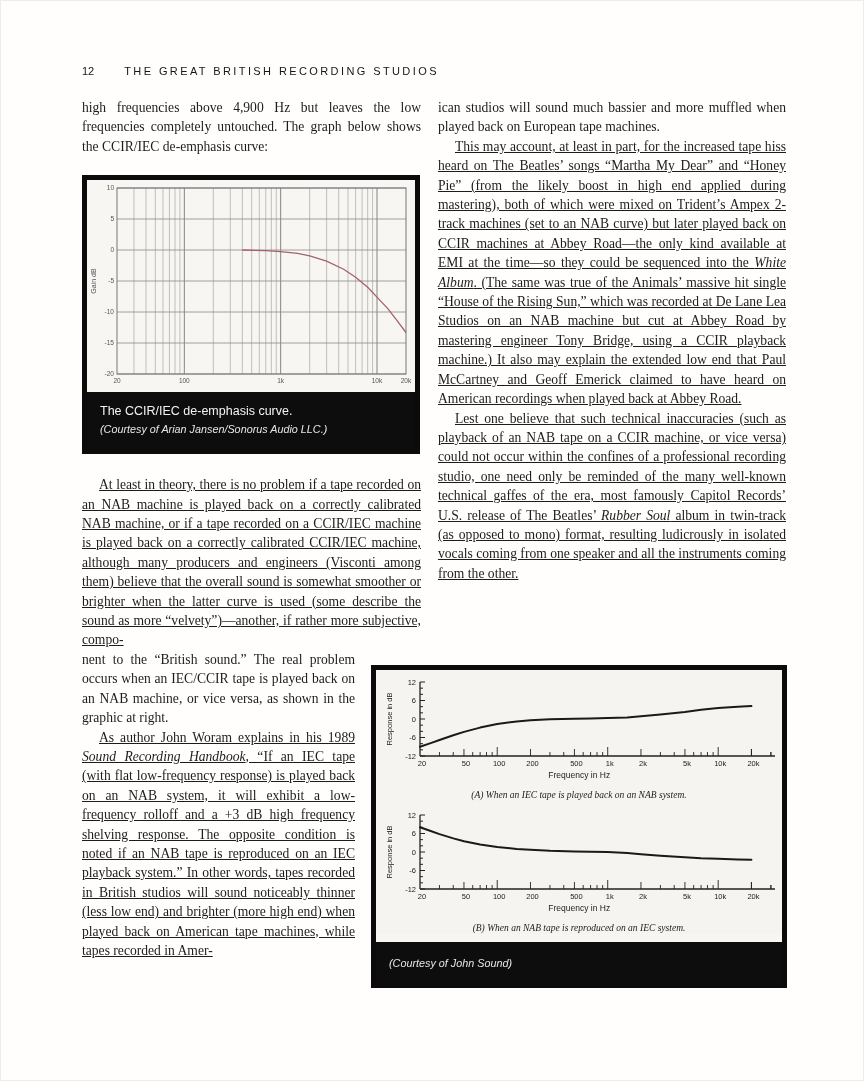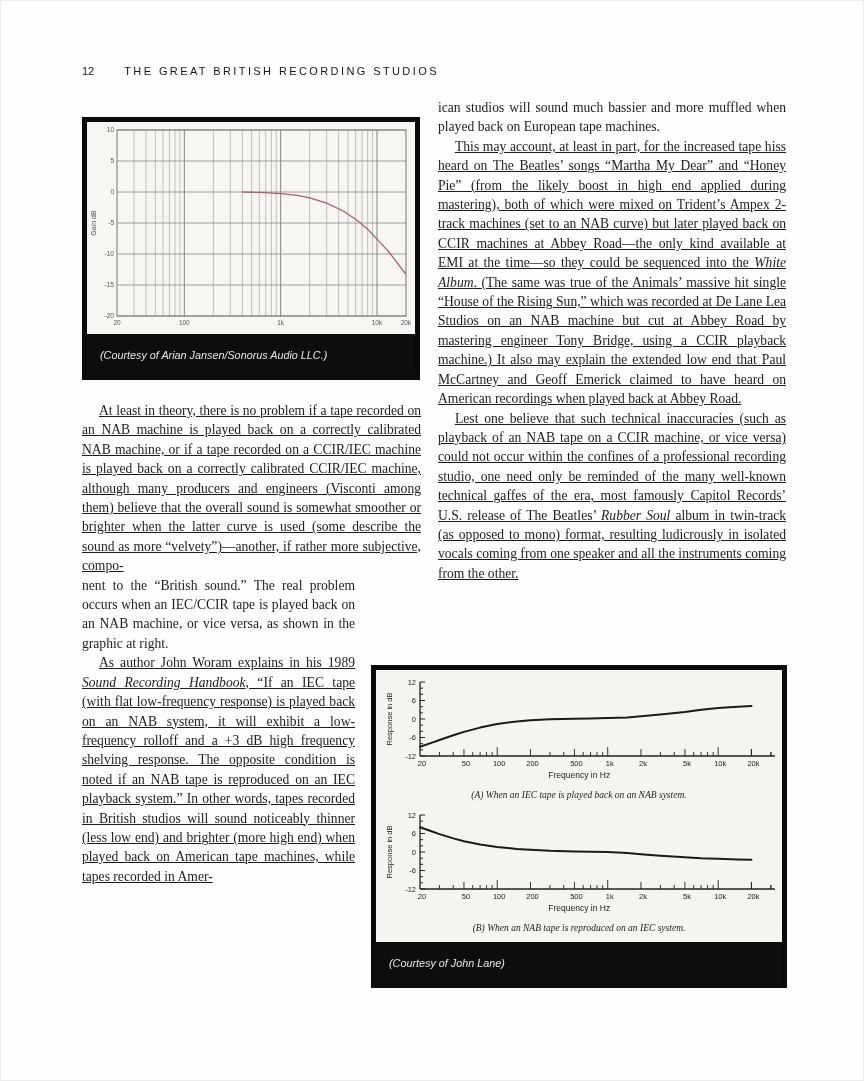--- a/index.html
+++ b/index.html
@@ -45,20 +45,21 @@
 </head>
 <body>
 
 <div class="page">
 
   <div class="header">
     <span class="pagenum">12</span><span>THE GREAT BRITISH RECORDING STUDIOS</span>
   </div>
 
   <div class="col-left">
+    <p>high frequencies above 4,900 Hz but leaves the low frequencies completely untouched. The graph below shows the CCIR/IEC de-emphasis curve:</p>
 
     <figure class="figframe fig1">
       <svg id="chart-fig1" width="328" height="212" viewBox="0 0 328 212">
           <rect x="0" y="0" width="328" height="212" fill="#f7f6f3"></rect>
           <line x1="46.96345795569728" y1="8" x2="46.96345795569728" y2="194" stroke="#9a9a9a" stroke-width="0.6"></line>
           <line x1="58.9992229156302" y1="8" x2="58.9992229156302" y2="194" stroke="#9a9a9a" stroke-width="0.6"></line>
           <line x1="68.33488750207295" y1="8" x2="68.33488750207295" y2="194" stroke="#9a9a9a" stroke-width="0.6"></line>
           <line x1="75.96268087132748" y1="8" x2="75.96268087132748" y2="194" stroke="#9a9a9a" stroke-width="0.6"></line>
           <line x1="82.4118882724099" y1="8" x2="82.4118882724099" y2="194" stroke="#9a9a9a" stroke-width="0.6"></line>
           <line x1="87.99844583126037" y1="8" x2="87.99844583126037" y2="194" stroke="#9a9a9a" stroke-width="0.6"></line>
@@ -99,20 +100,21 @@
           <rect x="30" y="8" width="289" height="186" fill="none" stroke="#777" stroke-width="1"></rect>
           <text x="30" y="203" font-size="6.5" text-anchor="middle" fill="#555" font-family="Liberation Sans, sans-serif">20</text>
           <text x="97.33411041770313" y="203" font-size="6.5" text-anchor="middle" fill="#555" font-family="Liberation Sans, sans-serif">100</text>
           <text x="193.66744375103647" y="203" font-size="6.5" text-anchor="middle" fill="#555" font-family="Liberation Sans, sans-serif">1k</text>
           <text x="290.0007770843698" y="203" font-size="6.5" text-anchor="middle" fill="#555" font-family="Liberation Sans, sans-serif">10k</text>
           <text x="319" y="203" font-size="6.5" text-anchor="middle" fill="#555" font-family="Liberation Sans, sans-serif">20k</text>
           <text x="9" y="101" font-size="7" text-anchor="middle" fill="#555" font-family="Liberation Sans, sans-serif" transform="rotate(-90 9 101)">Gain dB</text>
           <path d="M155.3 70.0L178.7 70.6L193.7 71.6L210.6 73.4L222.7 75.9L239.6 81.2L256.6 89.2L268.6 97.3L280.7 107.2L290.0 117.1L301.0 128.9L309.7 140.1L319.0 152.5" fill="none" stroke="#a8606a" stroke-width="1.3"></path>
         </svg>
       <figcaption class="figbar">
+        <div class="cap">The CCIR/IEC de-emphasis curve.</div>
         <div class="credit">(Courtesy of Arian Jansen/Sonorus Audio LLC.)</div>
       </figcaption>
     </figure>
 
     <p class="indent sp-top">At least in theory, there is no problem if a tape recorded on an NAB machine is played back on a correctly calibrated NAB machine, or if a tape recorded on a CCIR/IEC machine is played back on a correctly calibrated CCIR/IEC machine, although many producers and engineers (Visconti among them) believe that the overall sound is somewhat smoother or brighter when the latter curve is used (some describe the sound as more “velvety”)—another, if rather more subjective, compo-</p>
     <p class="narrow">nent to the “British sound.” The real problem occurs when an IEC/CCIR tape is played back on an NAB machine, or vice versa, as shown in the graphic at right.</p>
     <p class="narrow indent"><span>As author John Woram explains in his 1989 </span><span class="it">Sound Recording Handbook</span><span>, “If an IEC tape (with flat low-frequency response) is played back on an NAB system, it will exhibit a low-frequency rolloff and a +3 dB high frequency shelving response. The opposite condition is noted if an NAB tape is reproduced on an IEC playback system.” In other words, tapes recorded in British studios will sound noticeably thinner (less low end) and brighter (more high end) when played back on American tape machines, while tapes recorded in Amer-</span></p>
   </div>
 
   <div class="col-right">
@@ -252,17 +254,17 @@
           <text x="306.9310162119036" y="90" font-size="7.5" text-anchor="middle" fill="#222" font-family="Liberation Sans, sans-serif">5k</text>
           <text x="340.1896391854157" y="90" font-size="7.5" text-anchor="middle" fill="#222" font-family="Liberation Sans, sans-serif">10k</text>
           <text x="373.4482621589278" y="90" font-size="7.5" text-anchor="middle" fill="#222" font-family="Liberation Sans, sans-serif">20k</text>
           <text x="199.3" y="102" font-size="8.5" text-anchor="middle" fill="#222" font-family="Liberation Sans, sans-serif">Frequency in Hz</text>
           <text x="12" y="43" font-size="7.5" text-anchor="middle" fill="#222" font-family="Liberation Sans, sans-serif" transform="rotate(-90 12 43)">Response in dB</text>
           <path d="M40.0 18.3L50.7 22.0L59.5 25.1L73.3 29.4L84.0 32.2L100.1 35.6L117.2 38.1L136.7 39.9L150.5 40.8L169.9 41.8L194.4 42.4L210.6 42.7L227.7 43.0L247.2 43.9L261.0 45.2L280.4 46.7L304.9 48.2L321.1 49.2L338.2 49.8L357.6 50.4L371.4 50.7" fill="none" stroke="#1a1a1a" stroke-width="2" stroke-linecap="round" stroke-linejoin="round"></path>
         </svg>
       <div class="subcap">(B) When an NAB tape is reproduced on an IEC system.</div>
     </div>
     <figcaption class="figbar">
-      <div class="credit">(Courtesy of John Lane)</div>
+      <div class="credit">(Courtesy of John Sound)</div>
     </figcaption>
   </figure>
 
 </div>
 
 </body></html>

